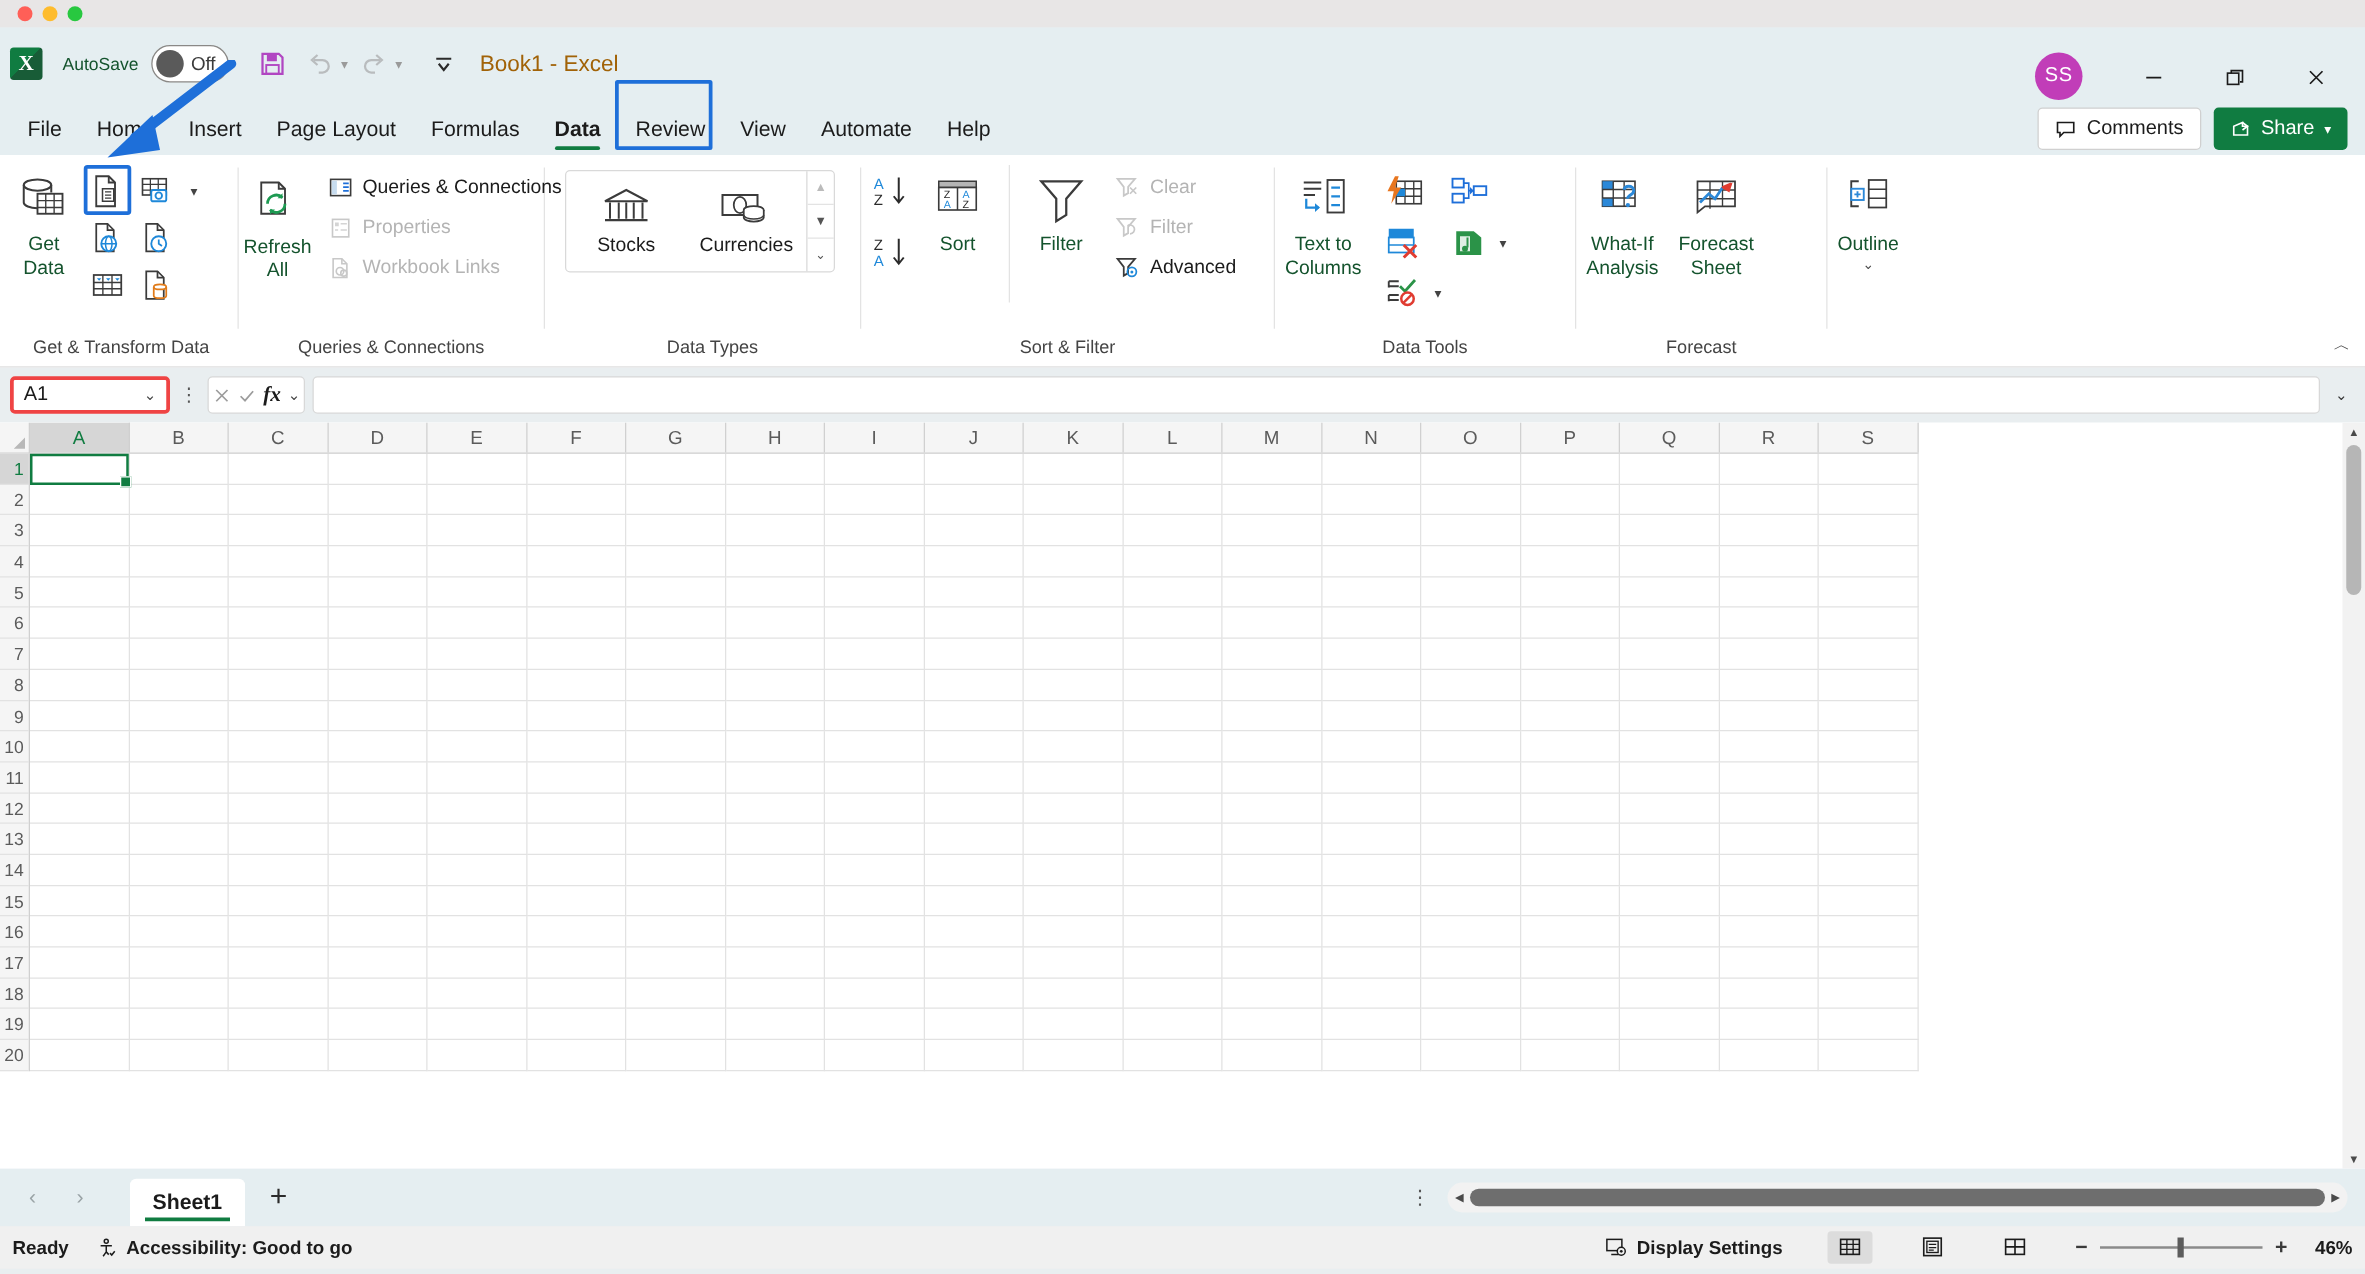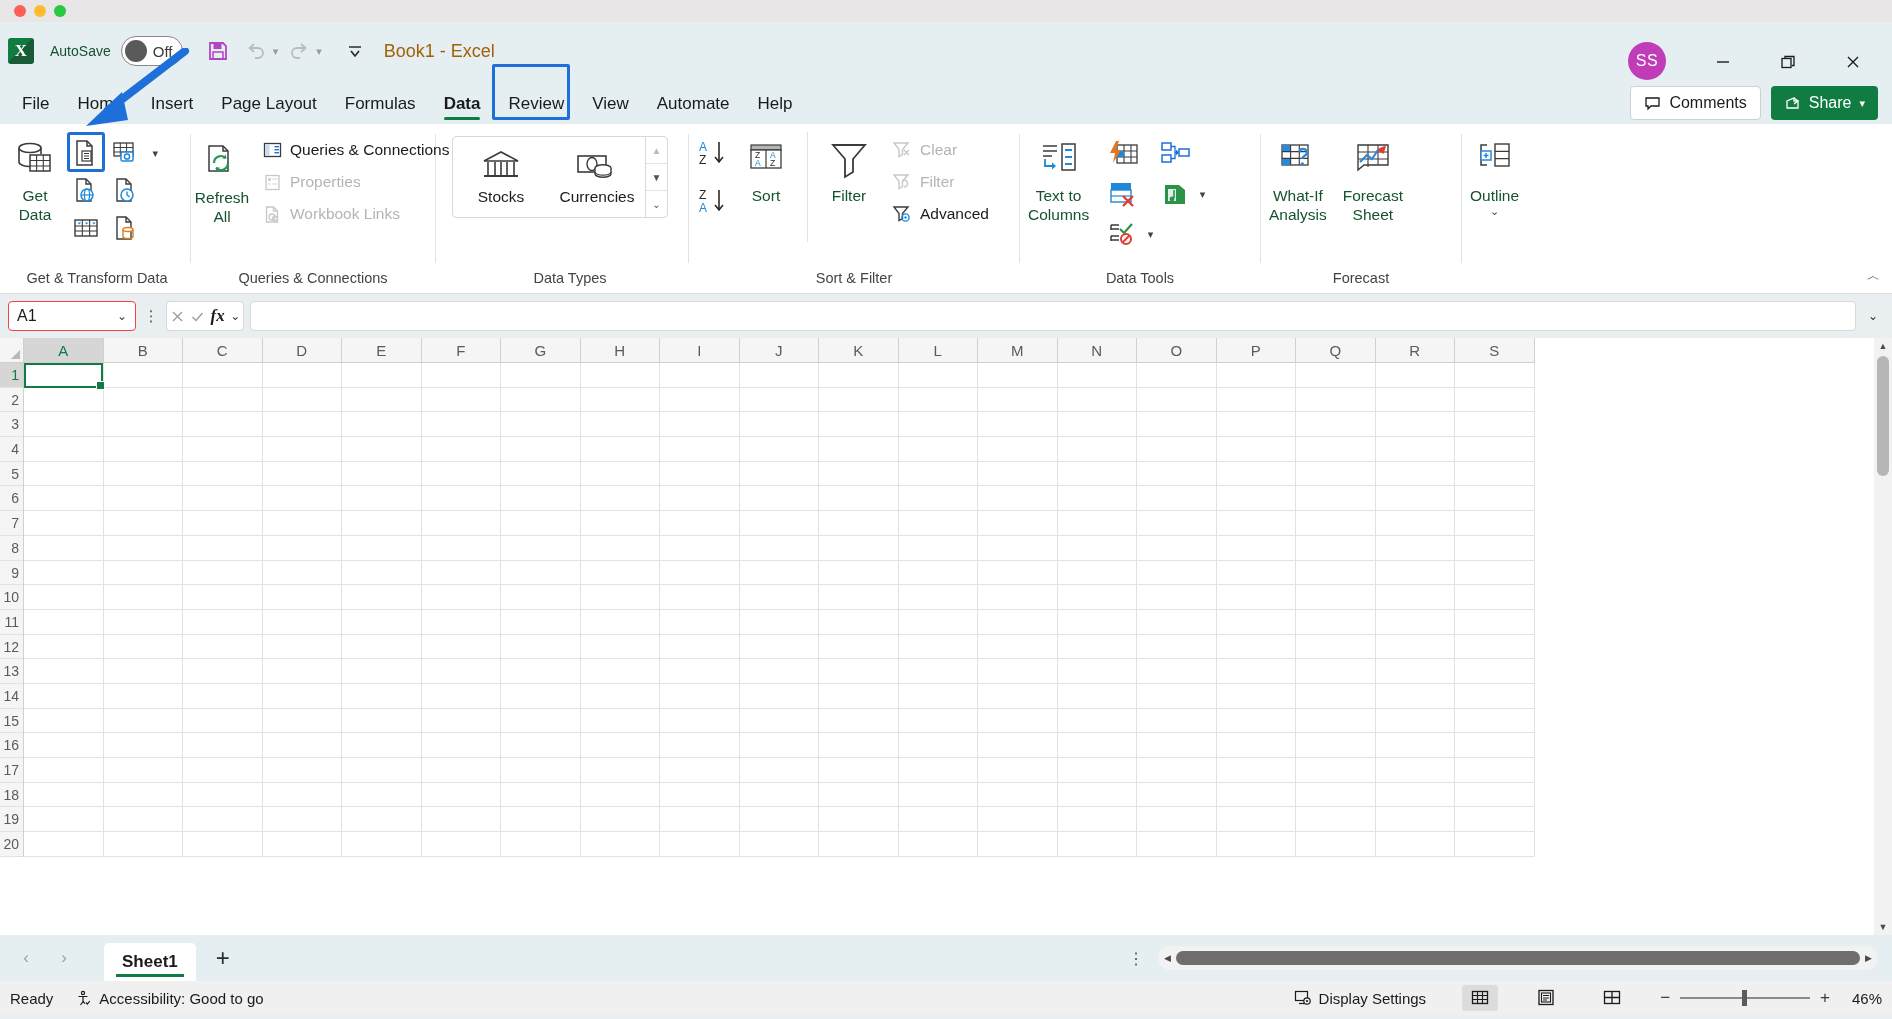--- a/index.html
+++ b/index.html
@@ -156,21 +156,21 @@
 
   .ribbon-collapse {
     position: absolute; right: 12px; bottom: 8px; font-size: 13px; color: #444;
   }
 
   
   .formulabar {
     height: 44px; background: #e9eef0; display: flex; align-items: center; padding: 0 8px; gap: 6px;
   }
   .namebox {
-    width: 128px; height: 30px; background: #fff; border: 1px solid #ef4444; border-radius: 4px;
+    width: 128px; height: 30px; background: #fff; border: 3px solid #ef4444; border-radius: 4px;
     display: flex; align-items: center; justify-content: space-between; padding: 0 8px;
     font-size: 16px; color: #1b1b1b;
   }
   .vdots { width: 18px; text-align: center; color: #555; font-size: 15px; letter-spacing: 0; }
   .fxgroup {
     width: 78px; height: 30px; background: #fff; border: 1px solid #d8d8d8; border-radius: 4px;
     display: flex; align-items: center; justify-content: space-around;
   }
   .formulainput {
     flex: 1; height: 30px; background: #fff; border: 1px solid #d8d8d8; border-radius: 4px;
@@ -246,21 +246,21 @@
   .hscroll {
     position: absolute; left: 1158px; right: 14px; height: 24px; background: #f2f2f2;
     border-radius: 12px; display: flex; align-items: center; padding: 0 6px; gap: 5px;
   }
   .hscroll .arr { font-size: 9px; color: #4a4a4a; }
   .hthumb { flex: 1; height: 14px; background: #6e6e6e; border-radius: 7px; }
 
   
   .statusbar {
     height: 34px; background: #f0f0f0; display: flex; align-items: center;
-    padding: 0 10px; font-size: 15px; color: #1b1b1b; position: relative;
+    padding: 0 10px; font-size: 15px; color: #1b1b1b; position: relative; font-weight: bold;
   }
   .sb-item { display: flex; align-items: center; gap: 7px; margin-right: 22px; }
   .sb-right { position: absolute; right: 10px; display: flex; align-items: center; gap: 30px; }
   .viewbtn {
     width: 36px; height: 26px; display: flex; align-items: center; justify-content: center;
     border-radius: 3px;
   }
   .viewbtn.active { background: #dcdcdc; }
   .zoomrow { display: flex; align-items: center; gap: 10px; }
   .zoomline { width: 130px; height: 2px; background: #8a8a8a; position: relative; }

